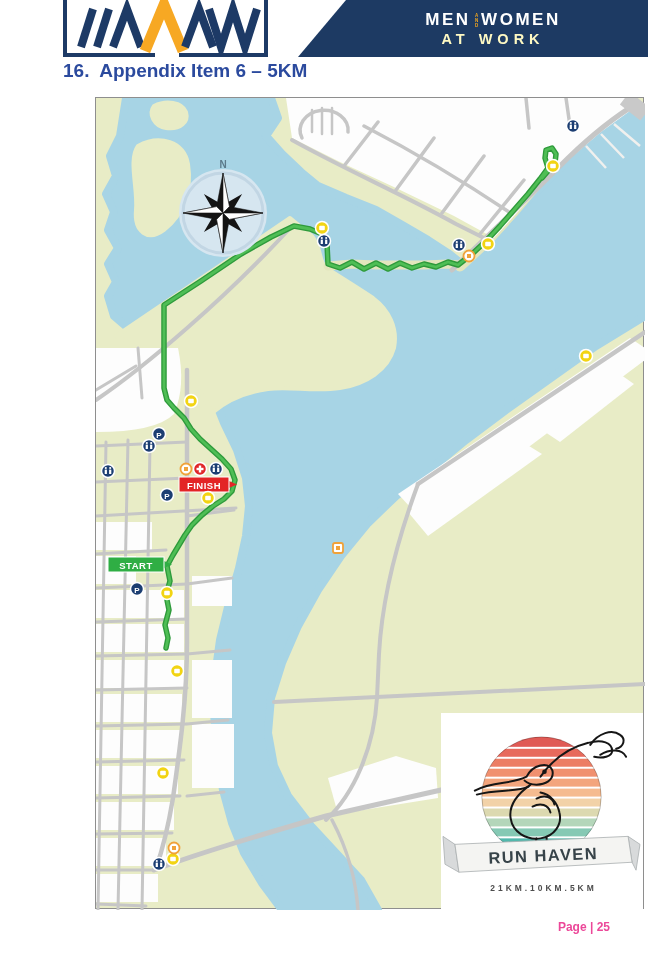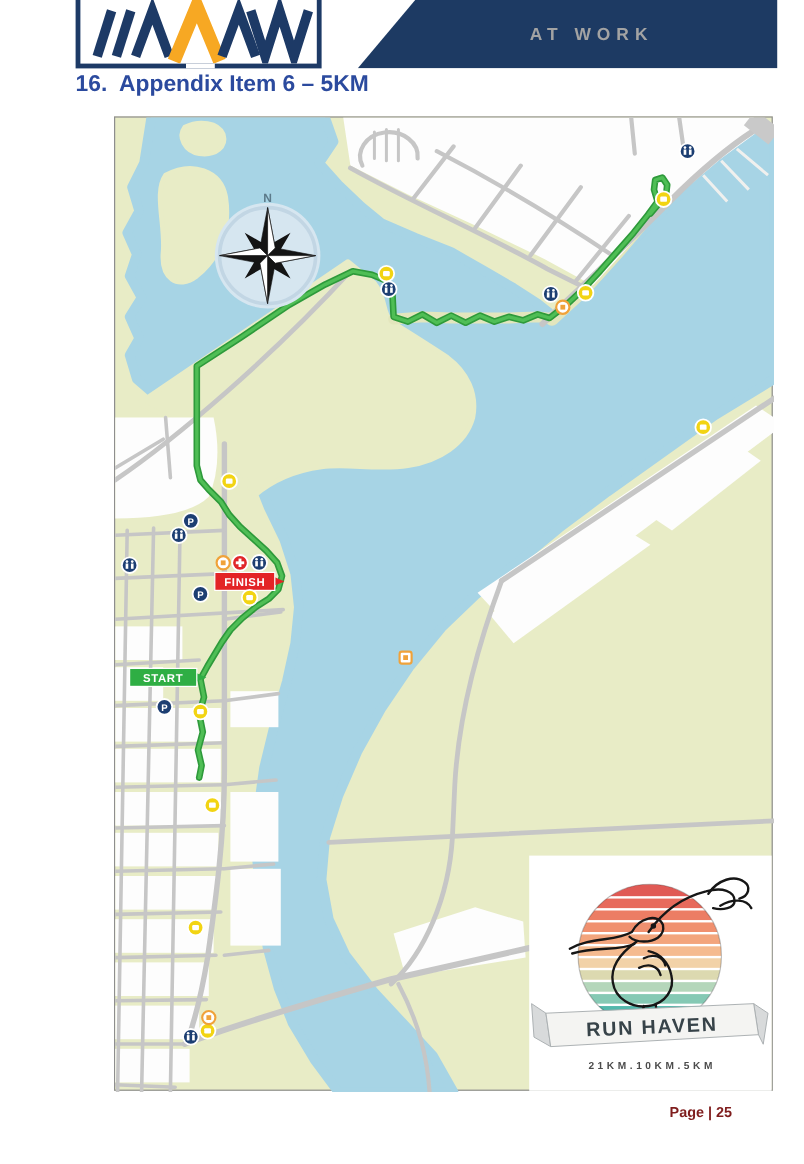--- a/index.html
+++ b/index.html
@@ -11,36 +11,36 @@
   .maw-logo { position:absolute; left:63px; top:-6px; width:205px; height:63px;
               border:4px solid #1d3a66; background:#fff; }
   .maw-notch { position:absolute; left:88px; bottom:-4px; width:24px; height:4px; background:#fff; }
   .banner { position:absolute; left:298px; top:0; width:350px; height:57px; background:#1d3a63;
             clip-path:polygon(48px 0, 100% 0, 100% 100%, 0 100%);
             display:flex; flex-direction:column; align-items:center; justify-content:center; padding-left:40px; }
   .banner-line1 { display:flex; align-items:center; gap:2px; }
   .banner-word { color:#fff; font-weight:bold; font-size:17px; letter-spacing:2.5px; }
   .banner-and { color:#f5a81c; font-weight:bold; font-size:4.5px; line-height:1;
                 writing-mode:vertical-rl; text-orientation:upright; letter-spacing:0; margin:0 1px; }
-  .banner-line2 { color:#a3a3a3; font-weight:bold; font-size:14.5px; letter-spacing:5px; margin-top:1px; }
+  .banner-line2 { color:#fef9c3; font-weight:bold; font-size:14.5px; letter-spacing:5px; margin-top:1px; }
 
   .heading { position:absolute; left:63px; top:60px; color:#2b4a9e; font-size:19px;
              font-weight:bold; white-space:pre; }
 
   
   .map { position:absolute; left:95px; top:97px; width:549px; height:812px;
          border:1px solid #8e8e8e; background:#e8ecc6; }
   .map svg.course { position:absolute; left:0; top:0; }
   svg text { font-family:"Liberation Sans", sans-serif; }
 
   
   .runhaven { position:absolute; left:345px; top:615px; width:202px; height:196px; background:#fff; }
 
   
-  .footer { position:absolute; top:920px; right:60px; font-size:12px; font-weight:bold; color:#7f1d1d;margin-left:40px; }
+  .footer { position:absolute; top:920px; right:60px; font-size:12px; font-weight:bold; color:#ec4899;margin-left:40px; }
 </style>
 </head>
 <body>
 
 <div class="page">
 
   <div class="maw-logo">
     <svg width="197" height="55" viewBox="0 0 197 55">
       <g stroke="#1d3a66" stroke-width="8" fill="none">
         <path d="M14,49 L26,11"></path>
@@ -50,20 +50,25 @@
       <path d="M78,53 L97,7 L116,53" stroke="#f7a823" stroke-width="11" fill="none"></path>
       <g stroke="#1d3a66" stroke-width="8" fill="none">
         <path d="M118,49 L132,11 L146,49"></path>
         <path d="M142,11 L154,49 L166,11 L178,49 L190,11"></path>
       </g>
     </svg>
     <div class="maw-notch"></div>
   </div>
 
   <div class="banner">
+    <div class="banner-line1">
+      <span class="banner-word">MEN</span>
+      <span class="banner-and">AND</span>
+      <span class="banner-word">WOMEN</span>
+    </div>
     <div class="banner-line2">AT WORK</div>
   </div>
 
   <div class="heading">16.  Appendix Item 6 – 5KM</div>
 
   <div class="map">
     <svg class="course" width="549" height="812" viewBox="0 0 549 812">
 
       <g>
         <path fill="#a7d4e5" stroke="#a7d4e5" stroke-width="8" stroke-linejoin="round" d="M30,0 L175,0 L182,20 L170,38 L186,56 L205,74 L222,88 L250,100 L280,112 L308,128 L332,142 L352,155 L366,166 L386,148 L410,124 L434,100 L458,76 L480,56 L500,38 L520,22 L538,8 L549,16 L549,218 L500,248 L455,280 L410,312 L370,342 L330,375 L300,398 L272,425 L245,458 L222,492 L202,528 L186,565 L175,600 L172,635 L178,668 L192,698 L215,728 L240,755 L265,782 L282,812 L186,812 L166,785 L148,755 L136,725 L127,692 L121,655 L118,615 L119,578 L124,542 L133,505 L143,470 L150,438 L153,408 L150,380 L141,352 L128,325 L118,300 L104,276 L88,260 L70,248 L50,238 L32,230 L18,218 L12,198 L20,184 L12,166 L22,150 L12,132 L18,114 L10,96 L20,78 L14,58 L24,38 Z"></path>

